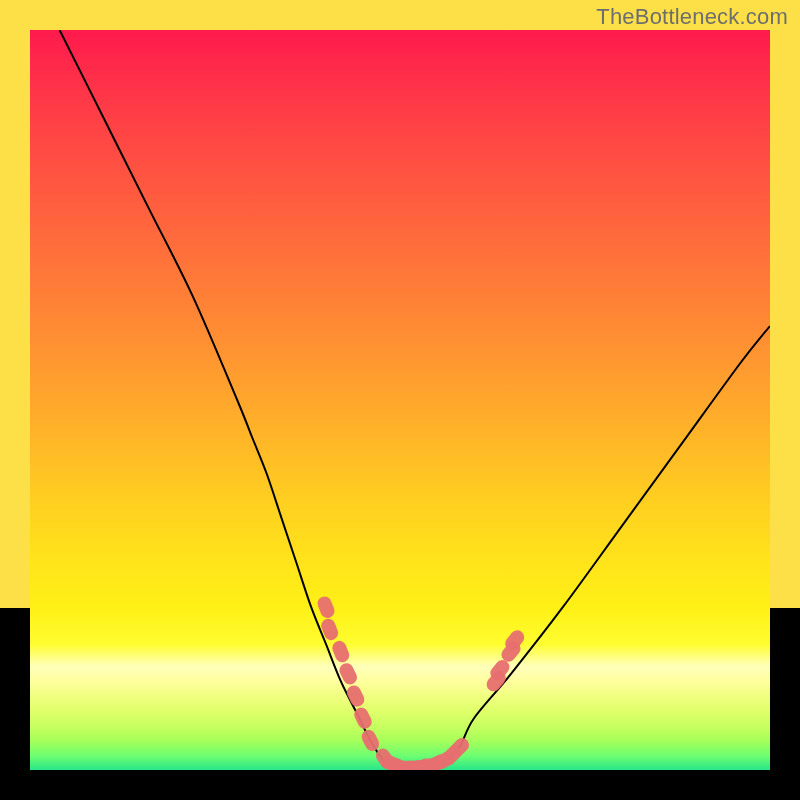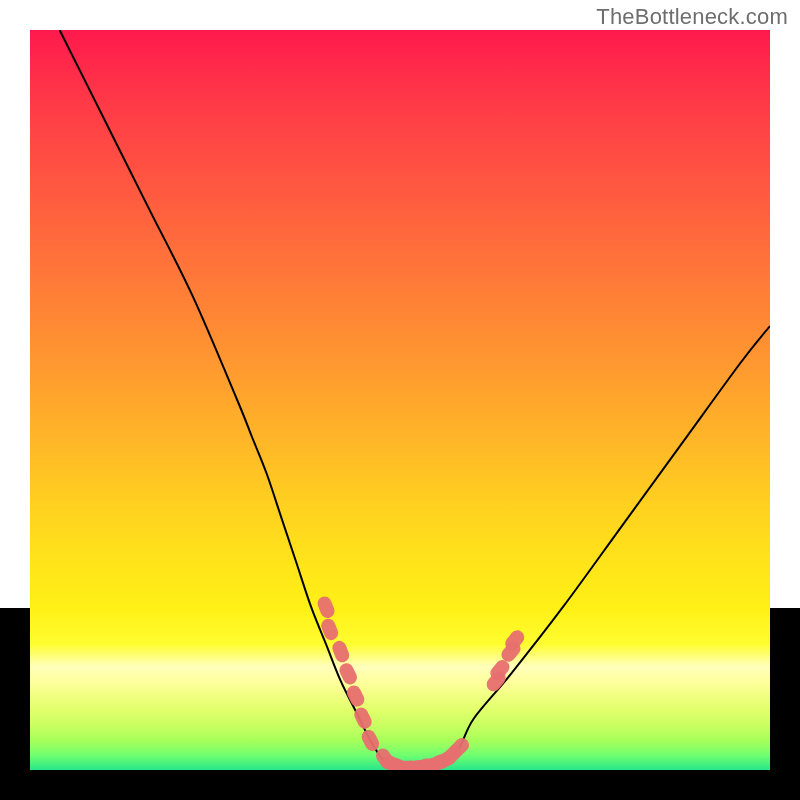--- a/index.html
+++ b/index.html
@@ -10,21 +10,21 @@
     overflow: hidden;
     background: #000;
     font-family: Arial, Helvetica, sans-serif;
   }
   .frame {
     position: absolute;
     top: 0;
     left: 0;
     width: 800px;
     height: 608px;
-    background: #ffffff;
+    background: #fde047;
   }
   .plot-area {
     position: absolute;
     top: 30px;
     left: 30px;
     width: 740px;
     height: 740px;
     
     background: linear-gradient(to bottom,
       #ff1a4d 0%,

